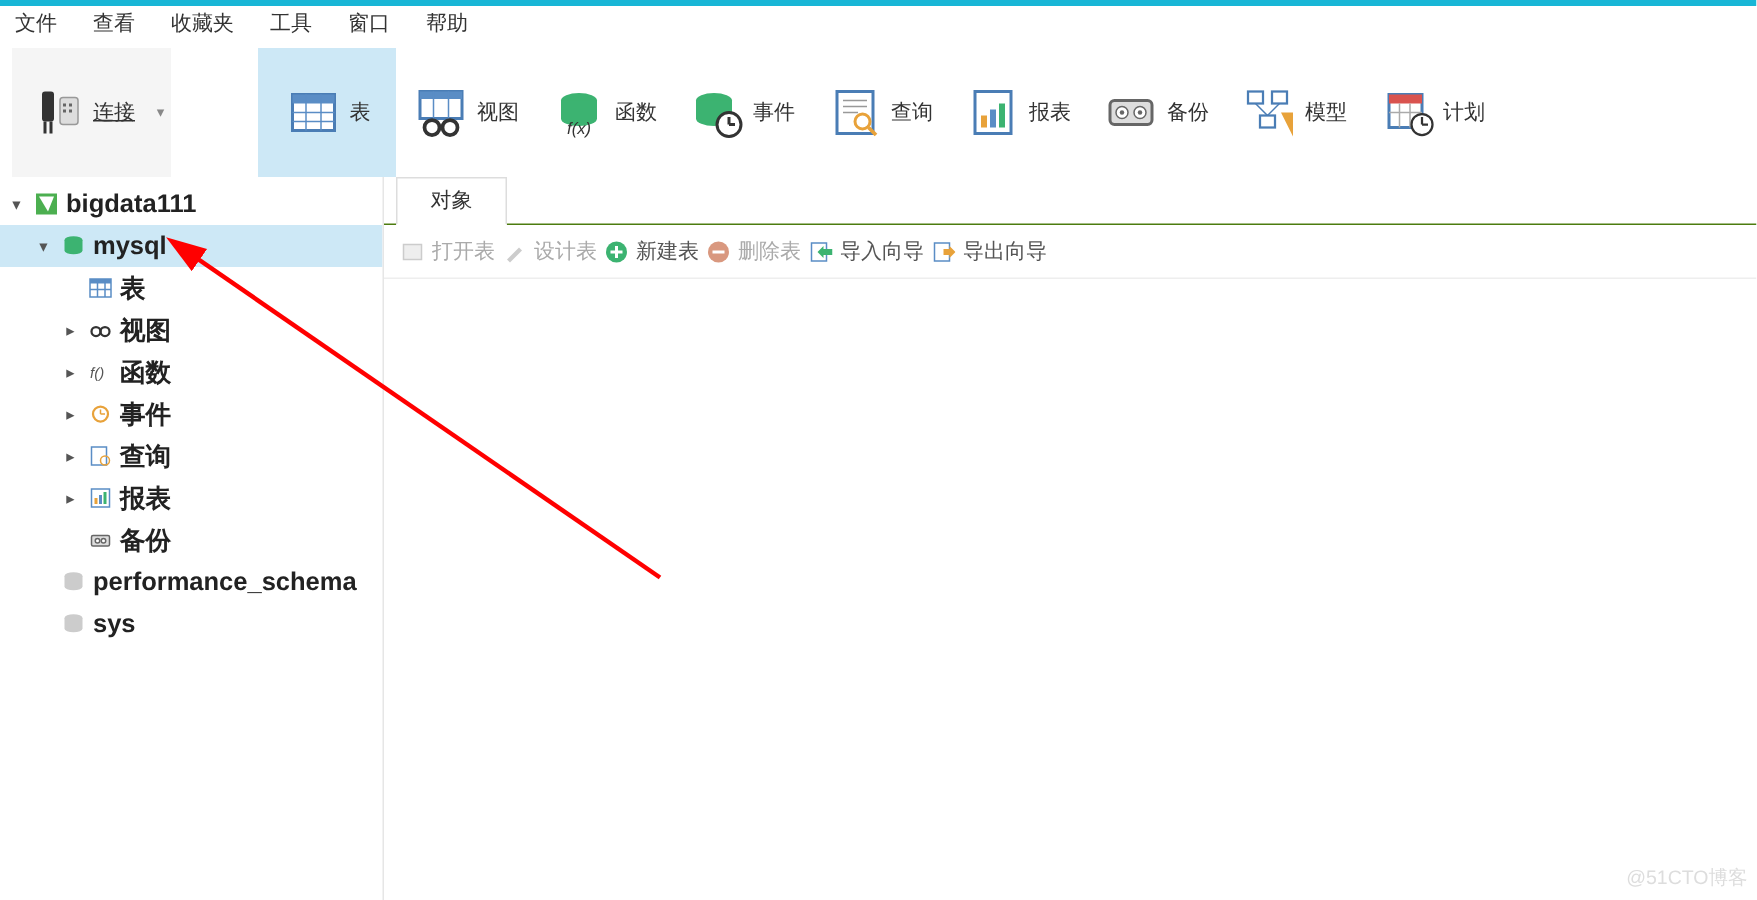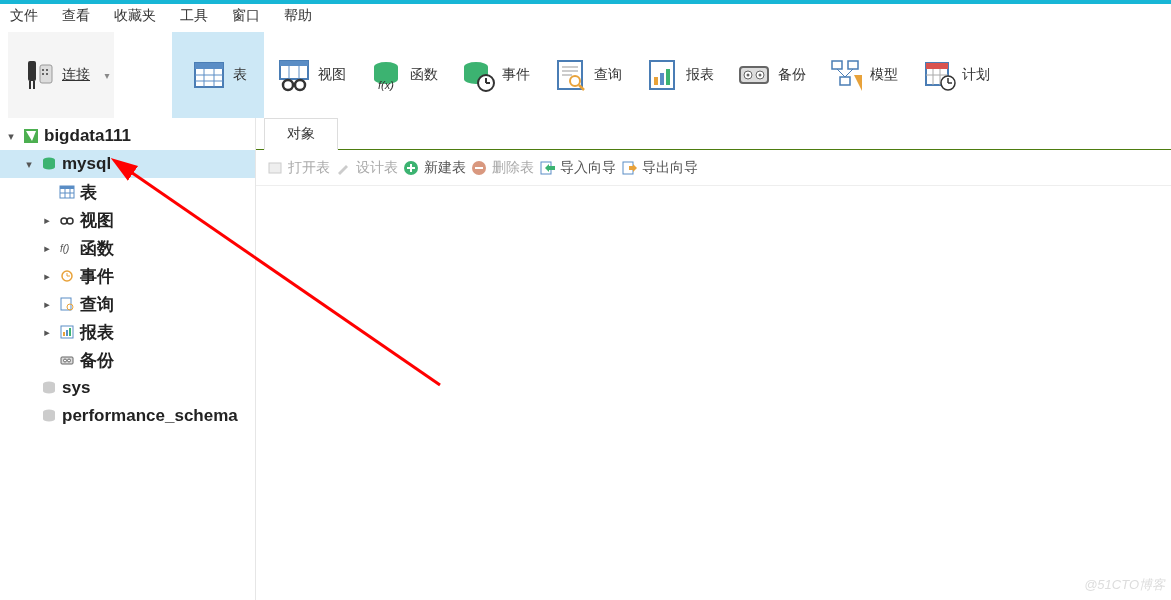--- a/index.html
+++ b/index.html
@@ -30,21 +30,21 @@
 
 
 .main { flex: 1; display: flex; flex-direction: column; }
 .tabbar { height: 32px; display: flex; align-items: flex-end; border-bottom: 1px solid #4d7c0f; padding-left: 8px; }
 .tab { padding: 6px 22px; border: 1px solid #ddd; border-bottom: 1px solid #fff; background: #fff; margin-bottom: -1px; font-size: 14px; }
 .actionbar { height: 36px; display: flex; align-items: center; gap: 4px; padding: 0 10px; border-bottom: 1px solid #eee; color:#555;}
 .act { display:flex; align-items:center; gap:4px; font-size:14px; }
 .act.disabled { color:#aaa; }
 .act .aicon { width:18px; height:18px; display:flex; align-items:center; justify-content:center; }
 
-.watermark { position:absolute; right:6px; bottom:6px; color:#ddd; font-size:13px; font-style:italic;}
+.watermark { position:absolute; right:6px; bottom:6px; color:#ddd; font-size:13px; }
 
 
 .arrow-overlay { position:absolute; left:0; top:0; width:1171px; height:600px; pointer-events:none; }
 
 svg { display:block; }
 </style>
 </head>
 <body>
 
 <div class="menubar">
@@ -305,32 +305,32 @@
     </div>
     <div class="tree-row">
       <span class="sp"></span>
         <span class="sp"></span>
       <span class="ic">
           <svg width="18" height="18">
             <ellipse cx="9" cy="5" rx="6" ry="2.5" fill="#ccc"></ellipse>
             <path d="M3 5 v7 a6 2.5 0 0 0 12 0 v-7" fill="#ccc"></path>
           </svg>
         </span>
-      <span class="lbl">sys</span>
+      <span class="lbl">performance_schema</span>
     </div>
     <div class="tree-row">
       <span class="sp"></span>
         <span class="sp"></span>
       <span class="ic">
           <svg width="18" height="18">
             <ellipse cx="9" cy="5" rx="6" ry="2.5" fill="#ccc"></ellipse>
             <path d="M3 5 v7 a6 2.5 0 0 0 12 0 v-7" fill="#ccc"></path>
           </svg>
         </span>
-      <span class="lbl">performance_schema</span>
+      <span class="lbl">sys</span>
     </div>
   </div>
 
   <div class="main">
     <div class="tabbar">
       <div class="tab">对象</div>
     </div>
     <div class="actionbar">
       <div class="act disabled">
         <span class="aicon">

